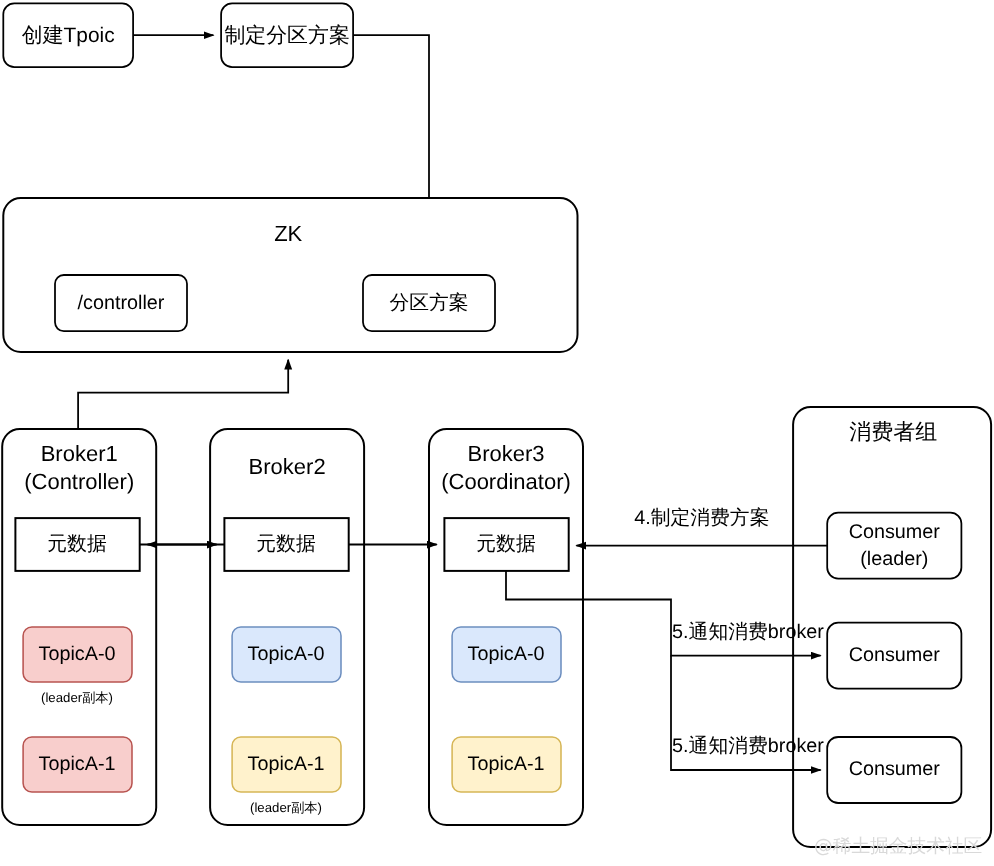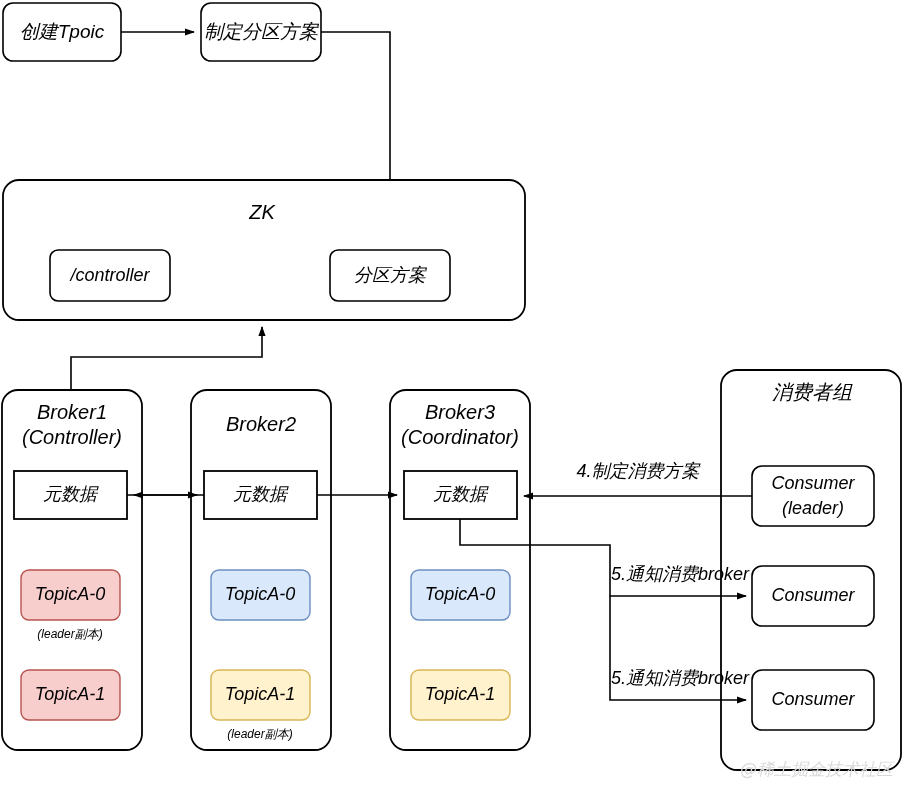--- a/index.html
+++ b/index.html
@@ -10,21 +10,20 @@
   body {
     width: 904px;
     height: 787px;
     font-family: "Liberation Sans", sans-serif;
     overflow: hidden;
   }
   #diagram-root {
     position: relative;
     width: 904px;
     height: 787px;
-    font-style: italic;
   }
   svg.diagram {
     display: block;
     width: 904px;
     height: 787px;
   }
   .node-rect {
     fill: #ffffff;
     stroke: #000000;
     stroke-width: 1.6;

